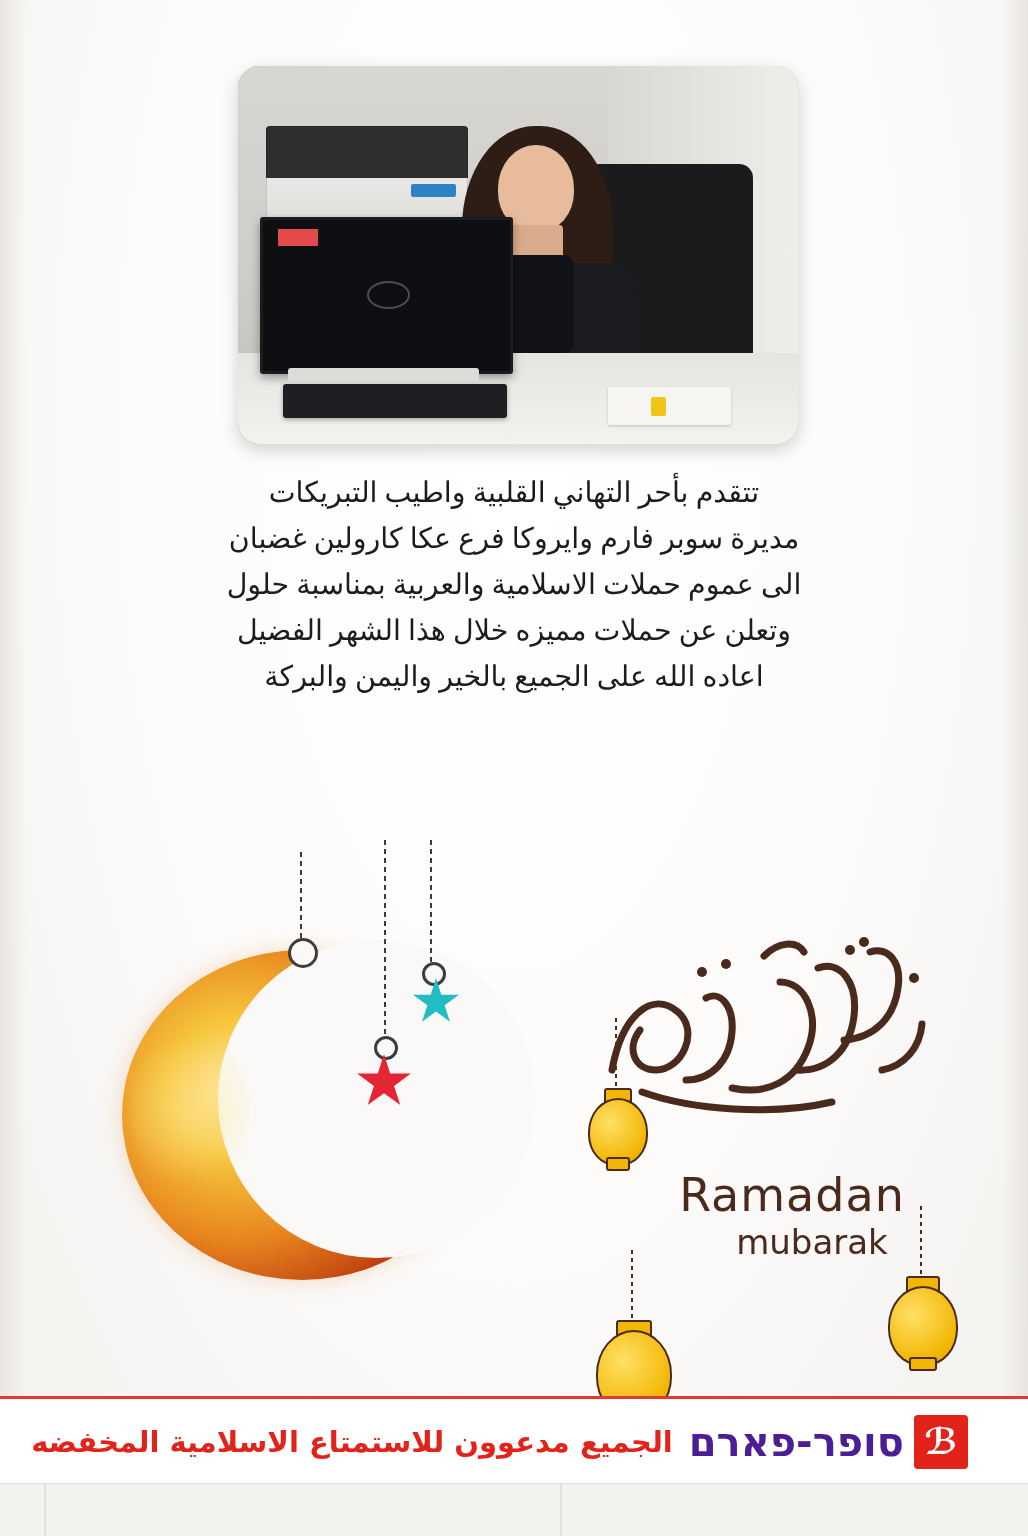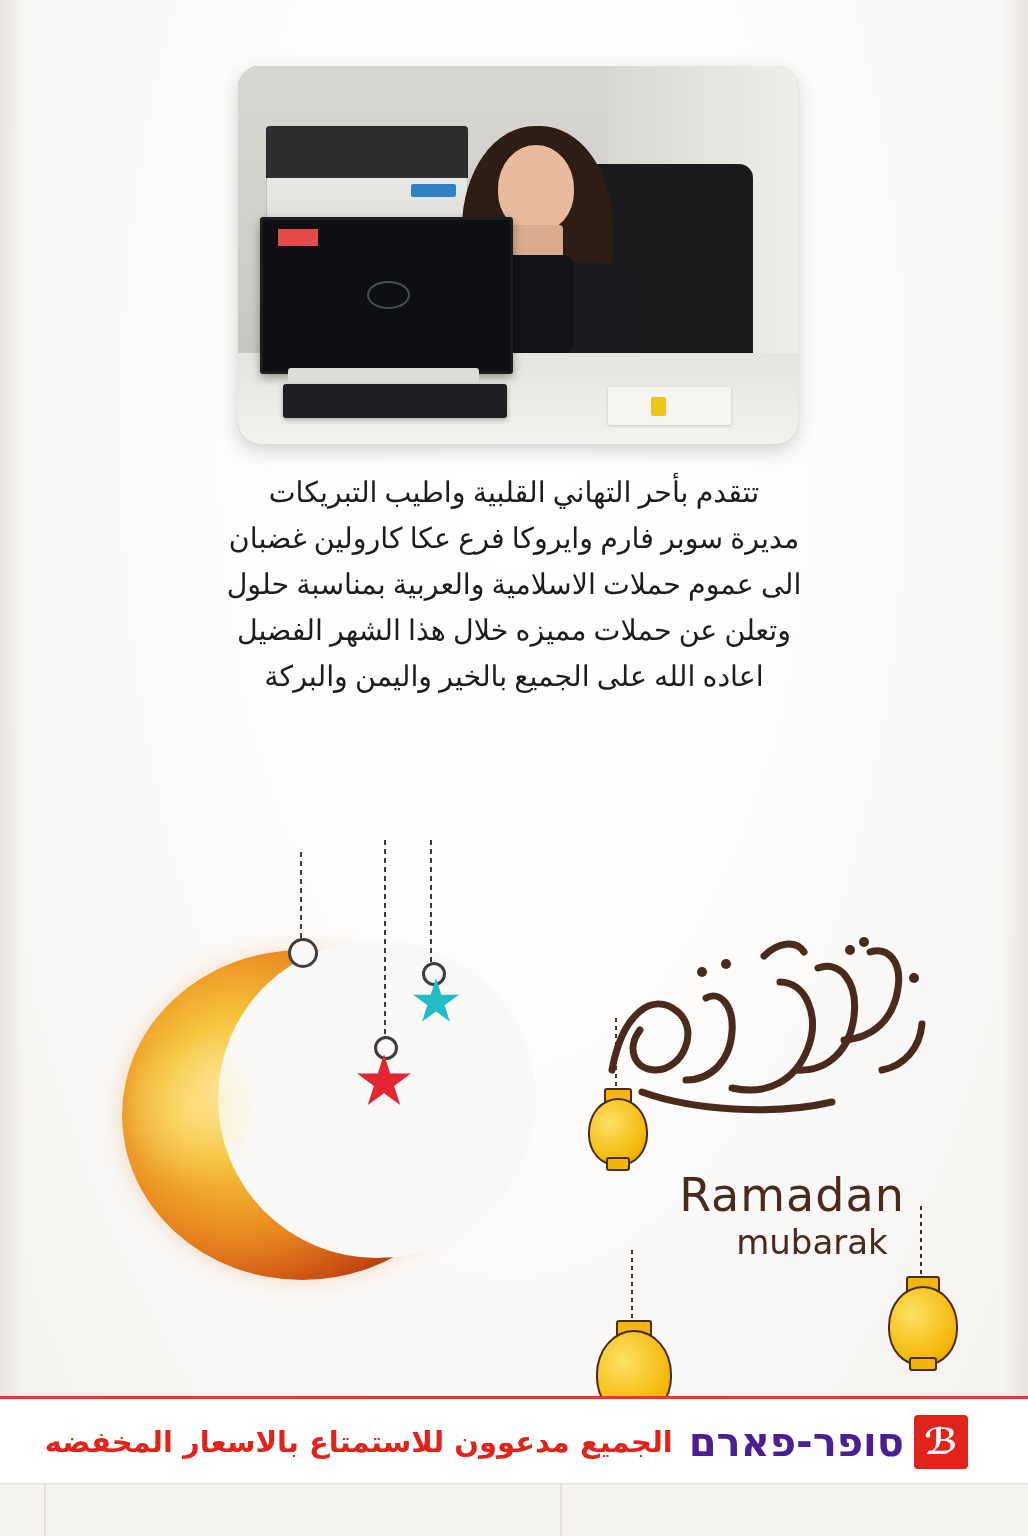--- a/index.html
+++ b/index.html
@@ -496,21 +496,21 @@
         <div class="base"></div>
       </div>
     </div>
   </div>
 
   <div class="footer">
     <div class="brand">
       <div class="brand-mark">ℬ</div>
       <div class="brand-name">סופר-פארם</div>
     </div>
-    <div class="footer-text">الجميع مدعوون للاستمتاع بالاسعار المخفضه</div>
+    <div class="footer-text">الجميع مدعوون للاستمتاع الاسلامية المخفضه</div>
   </div>
 
   <div class="bottom-strip">
     <div class="seam seam-a"></div>
     <div class="seam seam-b"></div>
   </div>
 
 </div>
 
 </body></html>

